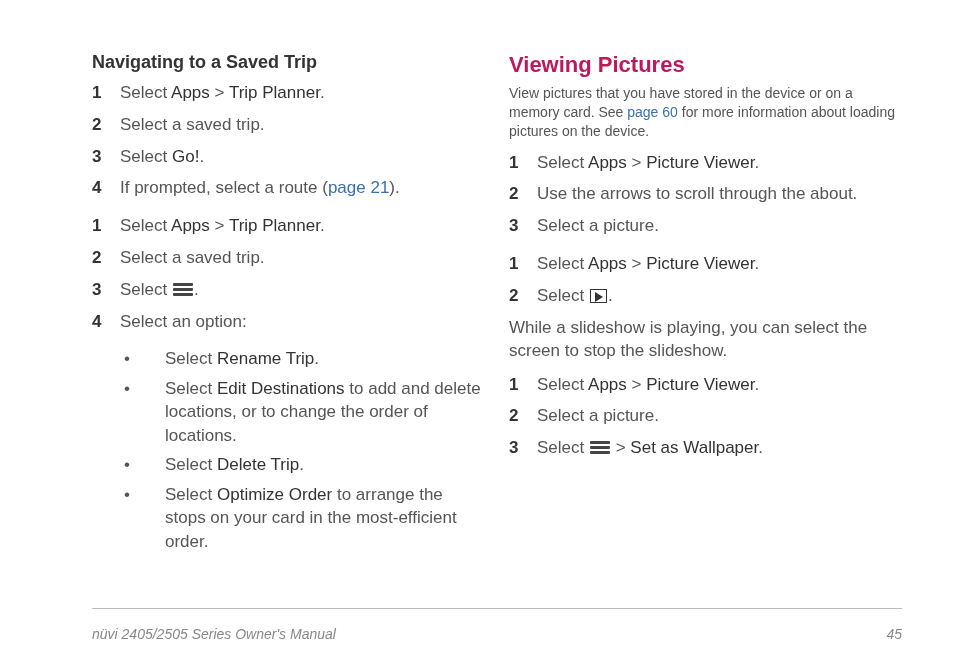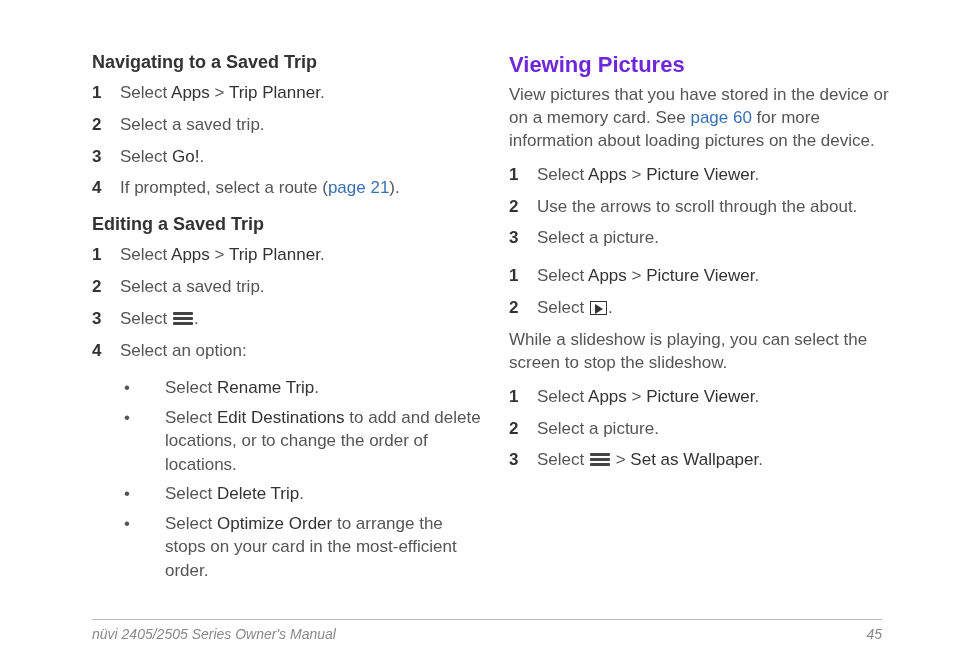--- a/index.html
+++ b/index.html
@@ -30,25 +30,25 @@
       color: #333;
       margin-bottom: 8px;
       margin-top: 2px;
     }
     .section-heading.first {
       margin-top: 0;
     }
     .h2-heading {
       font-size: 22px;
       font-weight: bold;
-      color: #6d28d9;
+      color: #be185d;
       margin-bottom: 6px;
     }
     .intro-text {
-      font-size: 17px;
+      font-size: 14px;
       color: #555;
       line-height: 1.35;
       margin-bottom: 10px;
     }
     .link {
       color: #3771b1;
     }
     .step-list {
       margin-bottom: 14px;
     }
@@ -139,23 +139,23 @@
       width: 0;
       height: 0;
       border-left: 8px solid #333;
       border-top: 5px solid transparent;
       border-bottom: 5px solid transparent;
     }
     .footer {
       position: absolute;
       bottom: 30px;
       left: 92px;
-      right: 72px;
+      right: 52px;
       border-top: 1px solid #bbb;
-      padding-top: 6px;
+      padding-top: 17px;
       display: flex;
       justify-content: space-between;
       font-size: 14px;
       font-style: italic;
       color: #888;
     }
     .footer .page-num {
       font-style: italic;
     }
   </style>
@@ -178,21 +178,20 @@
       <div class="step-item">
         <span class="step-num">3</span>
         <span class="step-text"><span>Select </span><span class="bold">Go!</span><span>.</span></span>
       </div>
       <div class="step-item">
         <span class="step-num">4</span>
         <span class="step-text"><span>If prompted, select a route (</span><span class="link">page 21</span><span>).</span></span>
       </div>
     </div>
 
-    <div class="section-heading">Editing a Saved Trip</div>
     <div class="step-list">
       <div class="step-item">
         <span class="step-num">1</span>
         <span class="step-text"><span>Select </span><span class="bold">Apps</span><span> &gt; </span><span class="bold">Trip Planner</span><span>.</span></span>
       </div>
       <div class="step-item">
         <span class="step-num">2</span>
         <span class="step-text">Select a saved trip.</span>
       </div>
       <div class="step-item">

